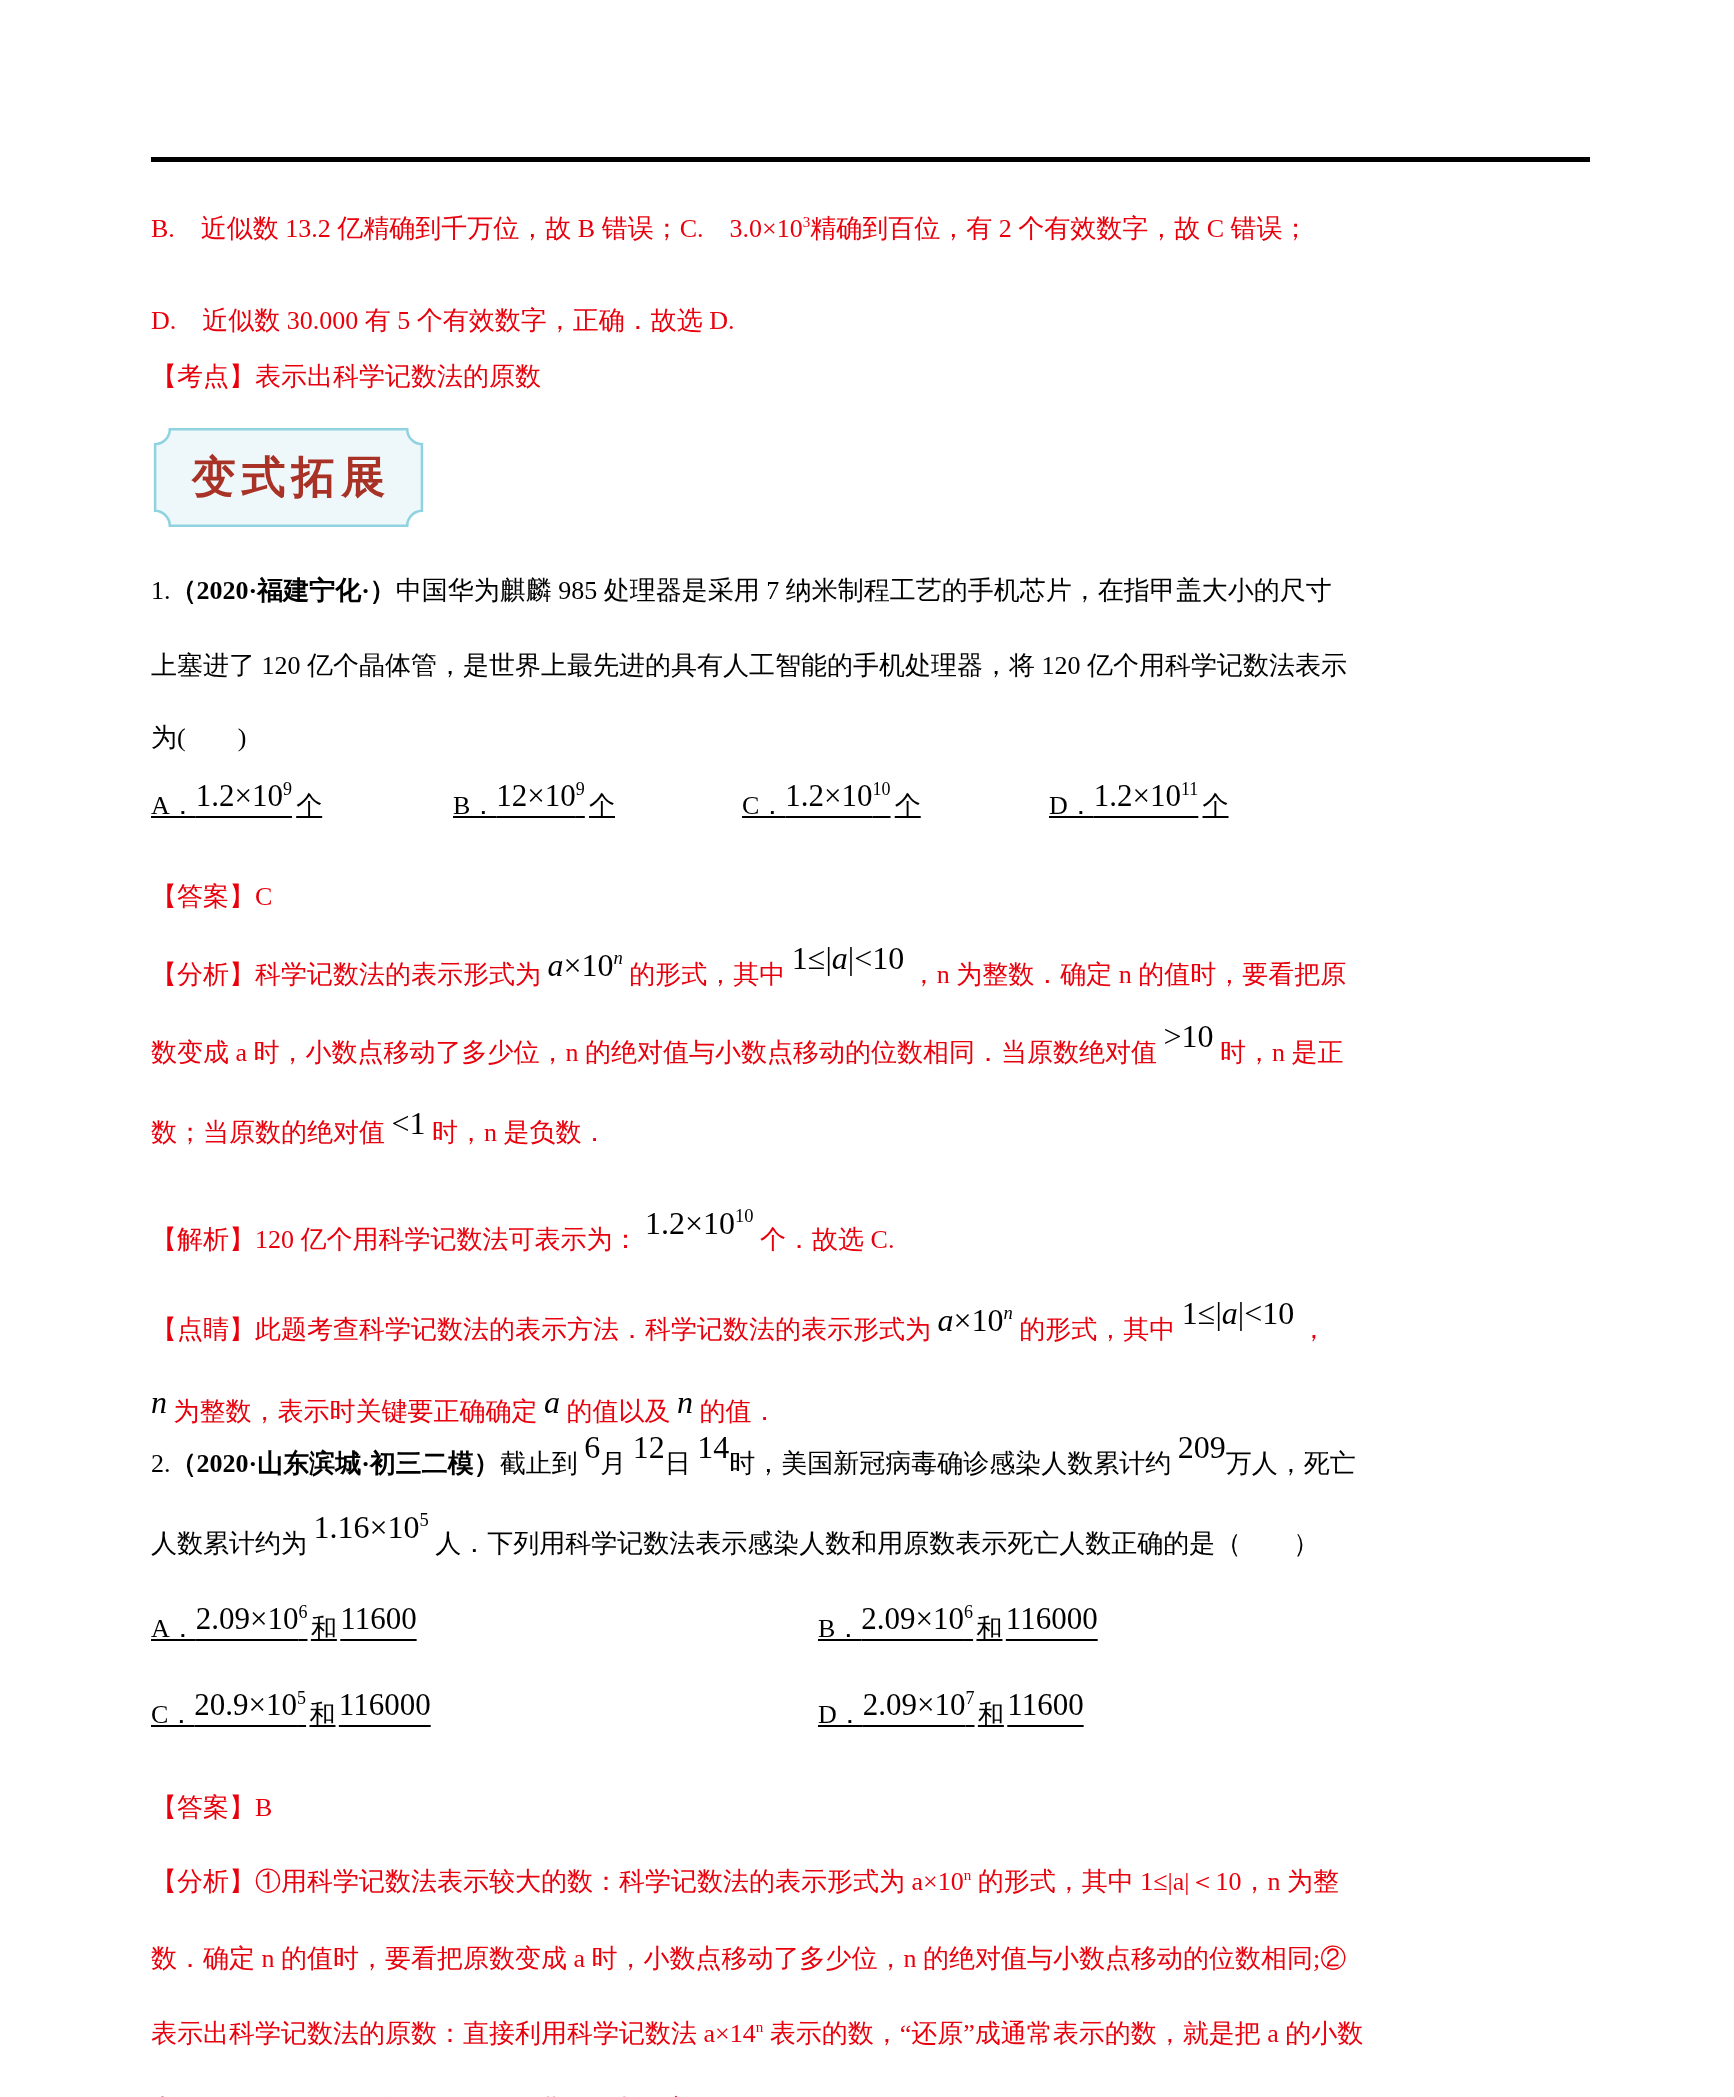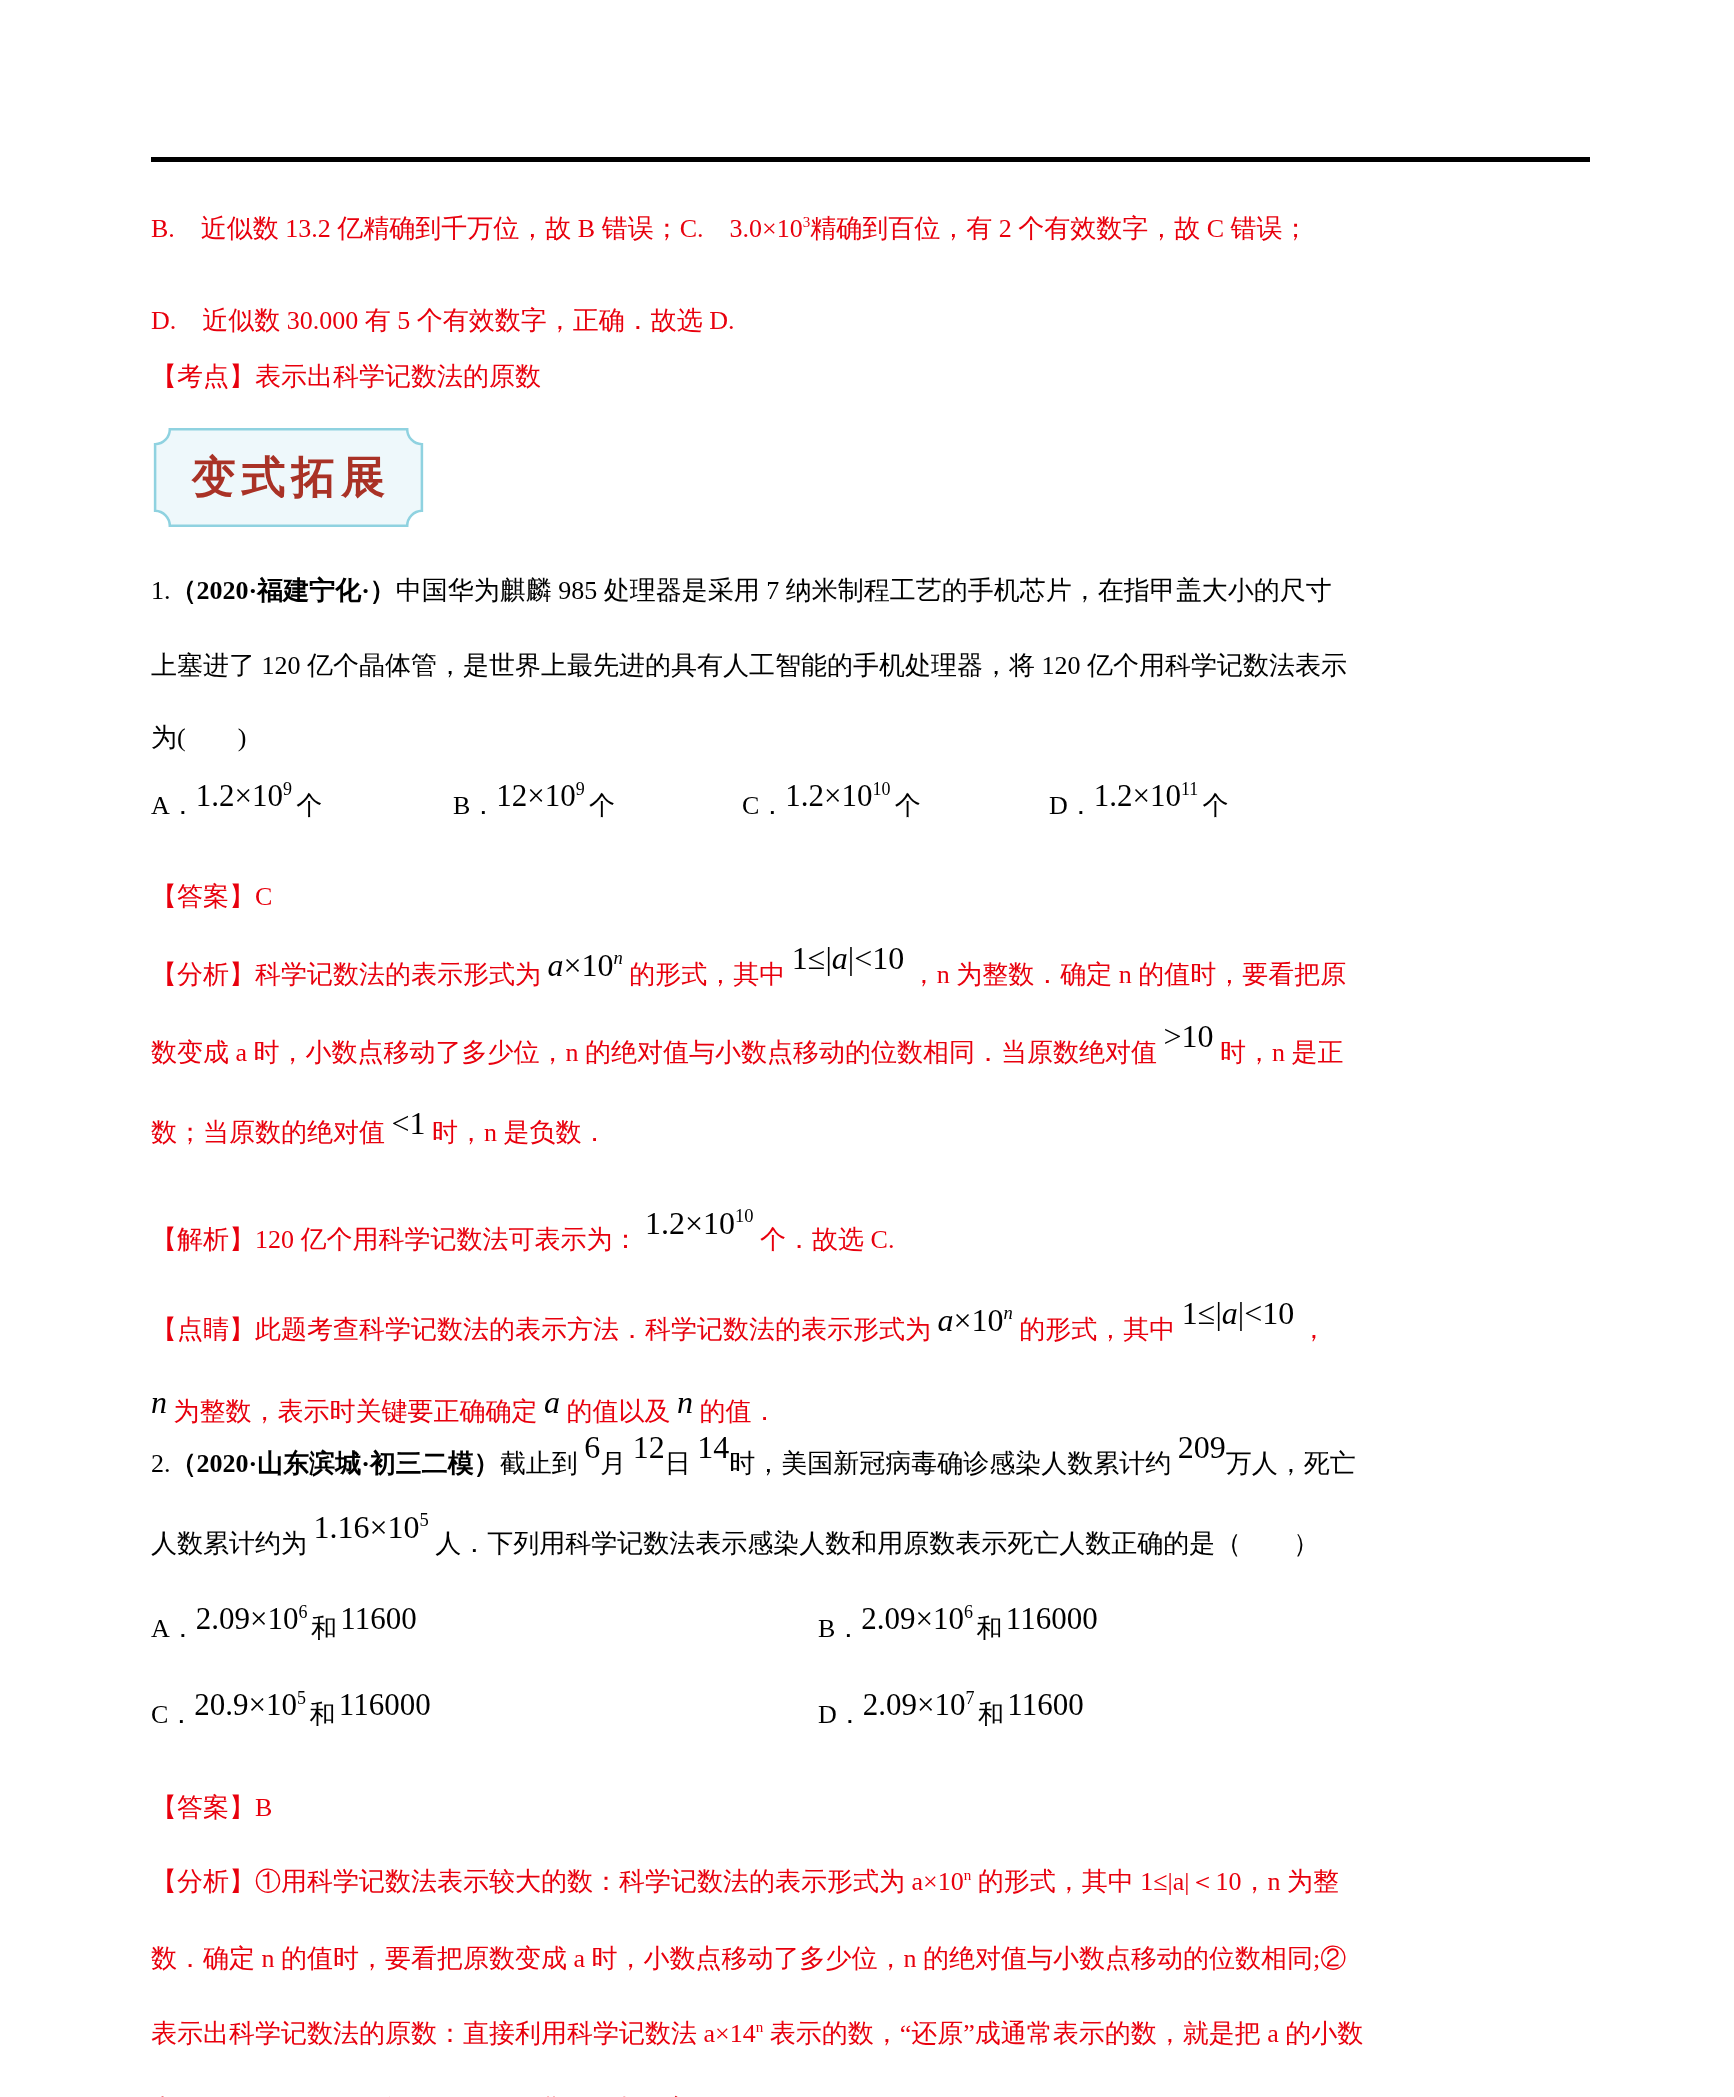--- a/index.html
+++ b/index.html
@@ -24,21 +24,21 @@
   .bold { font-weight:bold;text-align:center; }
   sup { font-size:0.58em; vertical-align:super; line-height:0; }
   .mt {
     font-family:"Liberation Serif","DejaVu Serif",serif;
     color:#000000; font-size:32px;
   }
   .var { font-style:italic; }
   .raise-hi { position:relative; top:-14.3px; display:inline-block; }
   .raise-md { position:relative; top:-6.7px; display:inline-block; }
   .opt-row { height:80px; }
-  .opt { position:absolute; top:0; white-space:nowrap; }
+  .opt { position:absolute; top:0; white-space:nowrap;text-decoration:underline; }
   .opt-label { font-size:26px; }
   .opt-math { font-size:31px; position:relative; top:-8.4px; }
   .opt-unit { font-size:26px; margin-left:4.2px; }
   .opt-mid  { font-size:26px; margin:0 3.4px; }
   
   .section-box { position:absolute; left:153px; top:427px; width:271px; height:101px; }
   .section-box svg { position:absolute; left:0; top:0; }
   .section-box .box-title {
     position:absolute; left:0; top:0; width:271px; height:101px;
     display:flex; align-items:center; justify-content:center;

